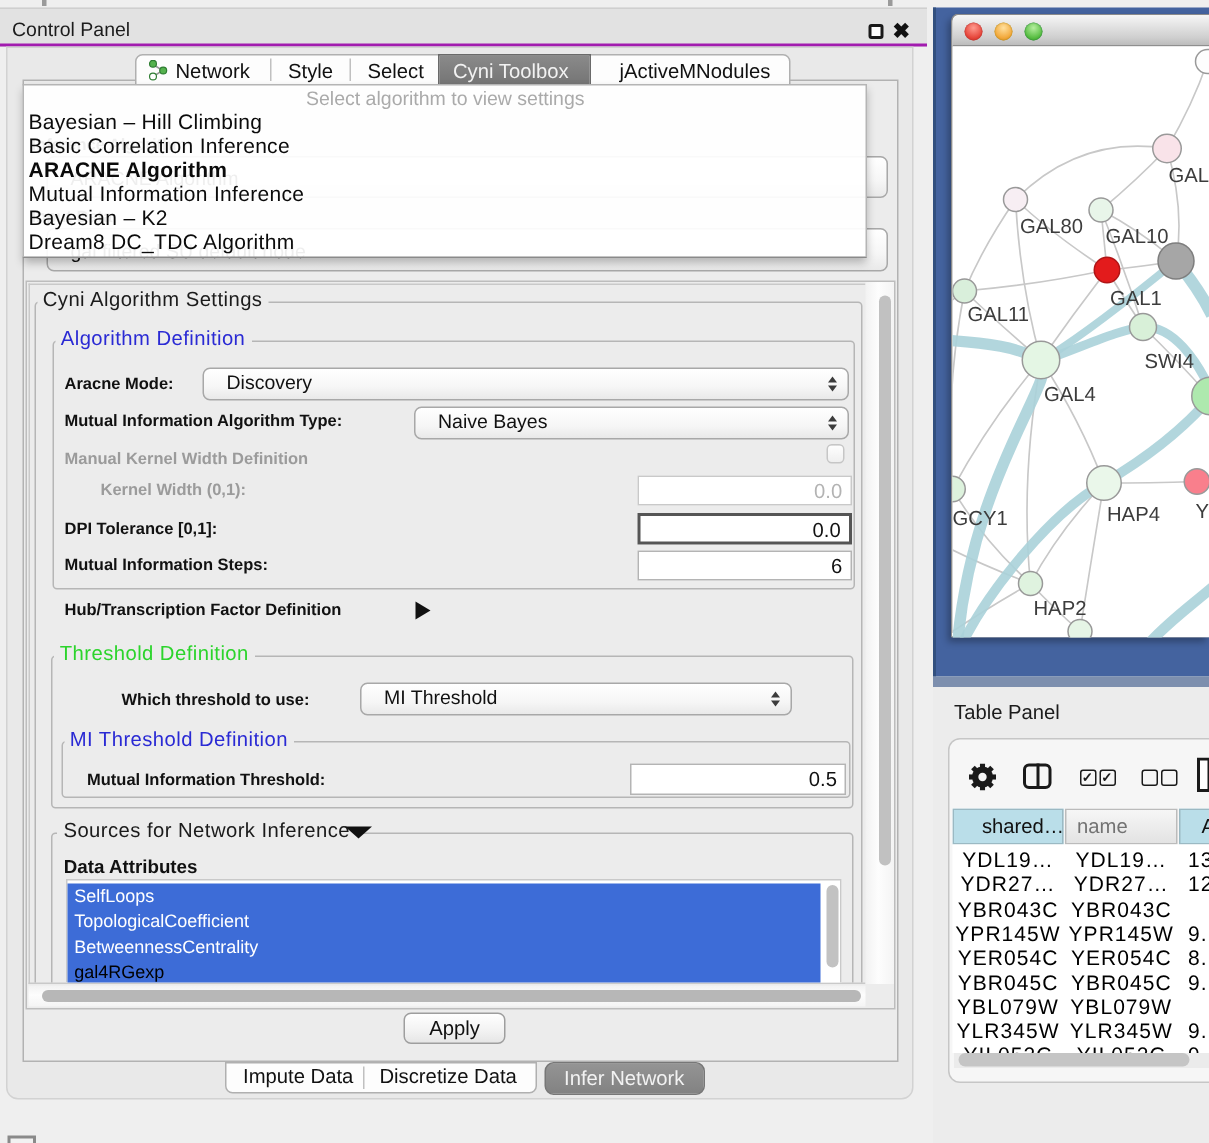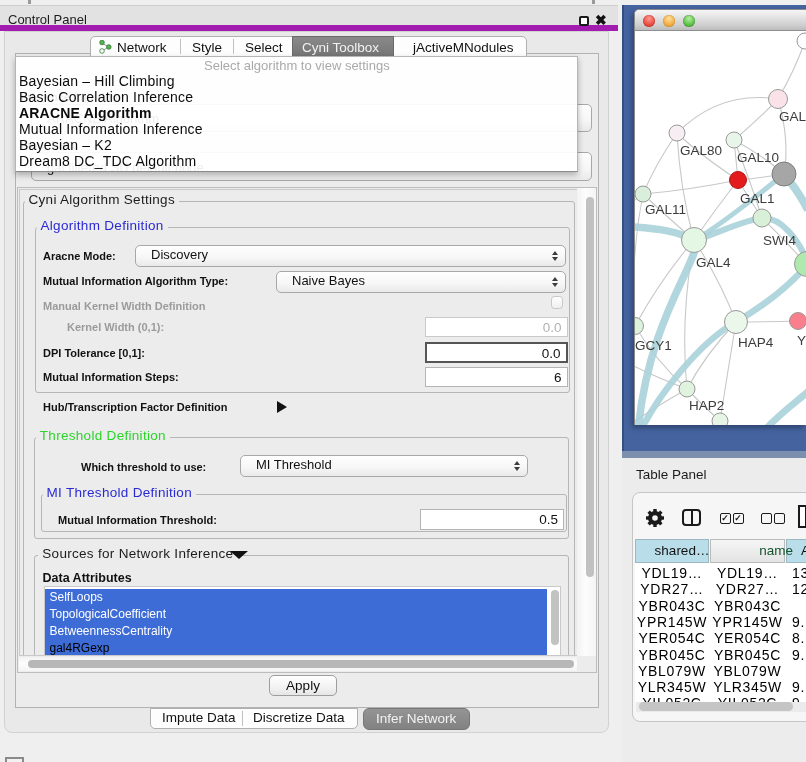--- a/index.html
+++ b/index.html
@@ -15,21 +15,21 @@
 .ftitle{position:absolute;top:-11px;background:#ececec;padding:0 4px;font-size:13.5px;letter-spacing:0.3px;line-height:17px;white-space:nowrap;}
 .lbl{position:absolute;font-size:11px;font-weight:bold;color:#111;white-space:nowrap;}
 .glbl{color:#9b9b9b;}
 .nw{white-space:nowrap;}
 </style></head>
 <body>
 
 <div class="abs" style="left:28px;top:0;width:3px;height:4px;background:#9a9a9a;"></div>
 <div class="abs" style="left:592px;top:0;width:3px;height:4px;background:#9a9a9a;"></div>
 
-<div class="abs" style="left:0;top:5px;width:618px;height:26px;background:#e2e2e2;border-top:1px solid #cfcfcf;border-bottom:6px solid #a21caf;">
+<div class="abs" style="left:0;top:5px;width:618px;height:26px;background:#e2e2e2;border-top:1px solid #cfcfcf;border-bottom:2px solid #a21caf;">
   <div class="abs nw" style="left:8px;top:6px;font-size:13px;color:#1c1c1c;">Control Panel</div>
   <div class="abs" style="left:579px;top:10px;width:10px;height:10px;border:2px solid #1a1a1a;border-radius:2px;background:#fff;"></div>
   <div class="abs" style="left:595px;top:6px;font-size:14px;font-weight:bold;color:#111;">✖</div>
 </div>
 
 <div class="abs" style="left:4px;top:31px;width:605px;height:702px;background:#e9e9e9;border:1px solid #d2d2d2;border-radius:0 0 8px 8px;"></div>
 
 <div class="abs" style="left:15px;top:53px;width:584px;height:655px;border:1px solid #b2b2b2;background:#ececec;"></div>
 
 <div class="abs" style="left:90px;top:36px;width:437px;height:21px;background:#fdfdfd;border:1px solid #b0b0b0;border-radius:5px 5px 0 0;"></div>
@@ -263,21 +263,21 @@
 <div class="abs" style="left:774px;top:513px;width:11px;height:11px;border:1.5px solid #1a1a1a;border-radius:2px;"></div>
 <svg class="abs" style="left:798px;top:505px;" width="8" height="23" viewBox="0 0 8 23">
   <path d="M1,1 L8,1 L8,22 L1,22 Z" fill="#fff" stroke="#1a1a1a" stroke-width="2"></path>
 </svg>
 
 <div class="abs" style="left:635px;top:539px;width:171px;height:24px;overflow:hidden;">
   <div class="abs" style="left:0;top:0;width:74px;height:24px;background:#badee9;border:1px solid #9bb9c3;"></div>
   <div class="abs" style="left:75px;top:0;width:75px;height:24px;background:linear-gradient(#f6f6f6,#e3e3e3);border:1px solid #bbb;"></div>
   <div class="abs" style="left:151px;top:0;width:29px;height:24px;background:#badee9;border:1px solid #9bb9c3;"></div>
   <div class="abs nw" style="left:10px;top:4px;width:74px;text-align:center;font-size:13.5px;color:#111;">shared…</div>
-  <div class="abs nw" style="left:83px;top:4px;width:75px;text-align:right;font-size:13.5px;color:#14532d;">name</div>
+  <div class="abs nw" style="left:83px;top:4px;width:75px;text-align:left;font-size:13.5px;color:#737373;">name</div>
   <div class="abs nw" style="left:166px;top:4px;font-size:13.5px;color:#111;">A</div>
 </div>
 
 <div class="abs" style="left:635px;top:563px;width:171px;height:139px;background:#fff;overflow:hidden;font-size:14px;letter-spacing:0.7px;color:#000;">
   <div class="abs nw" style="left:0;top:2px;width:74px;text-align:center;">YDL19…</div>
     <div class="abs nw" style="left:75px;top:2px;width:75px;text-align:center;">YDL19…</div>
     <div class="abs nw" style="left:157px;top:2px;">13</div>
   <div class="abs nw" style="left:0;top:18.3px;width:74px;text-align:center;">YDR27…</div>
     <div class="abs nw" style="left:75px;top:18.3px;width:75px;text-align:center;">YDR27…</div>
     <div class="abs nw" style="left:157px;top:18.3px;">12</div>

